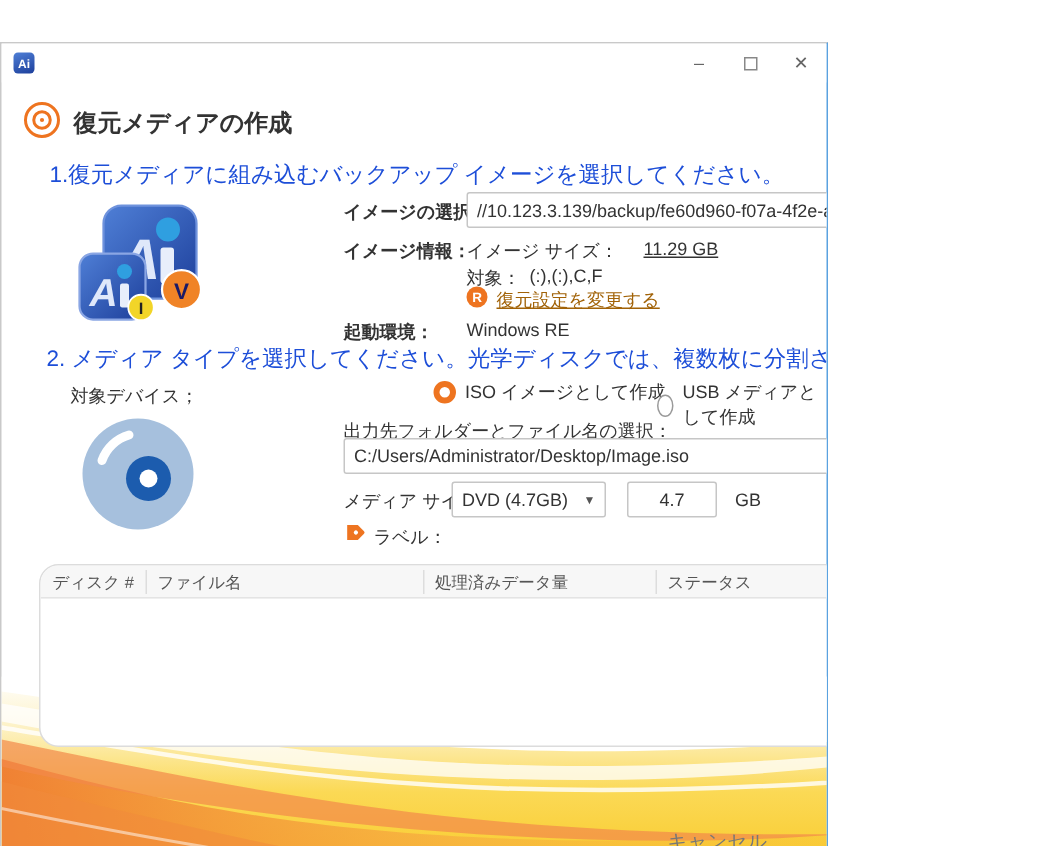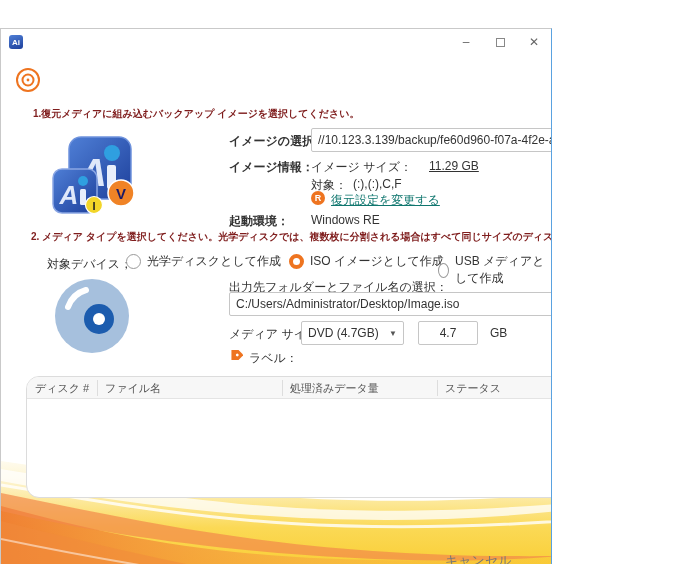--- a/index.html
+++ b/index.html
@@ -16,28 +16,28 @@
     background:linear-gradient(160deg,#4f7fd6,#1d3f9b); color:#fff; font-size:8px; font-weight:bold;
     display:flex; align-items:center; justify-content:center; }
   .titlebar .title { font-size:12px; color:#333; }
   .win-controls { position:absolute; right:0; top:0; height:26px; display:flex; }
   .win-btn { width:34px; height:26px; display:flex; align-items:center; justify-content:center;
     color:#666; font-size:12px; cursor:default; }
   .win-btn .maxbox { width:9px; height:9px; border:1px solid #888; display:block; }
   
   .hdr-icon { position:absolute; left:14px; top:38px; width:26px; height:26px; }
   .hdr-title { position:absolute; left:48px; top:43px; font-size:16px; font-weight:bold; color:#333; }
-  .sec-heading { position:absolute; font-weight:bold; font-size:10px; color:#7f1d1d; white-space:nowrap; }
+  .sec-heading { position:absolute; font-weight:normal; font-size:15px; color:#1d4ed8; white-space:nowrap; }
   .lbl { position:absolute; font-weight:bold; color:#333; white-space:nowrap; }
   .val { position:absolute; color:#333; white-space:nowrap; }
   .tb-input { position:absolute; border:1px solid #c6c6c6; border-radius:2px; background:#fff;
     font-family:"Liberation Sans","DejaVu Sans",sans-serif; font-size:12px; color:#333; padding:0 6px; height:24px; }
   .browse-btn { position:absolute; width:42px; height:25px; background:#ee7420; border:none; border-radius:3px;
     color:#fff; font-size:12px; line-height:12px; cursor:pointer; }
-  .link { color:#0f766e; text-decoration:underline; cursor:pointer; }
+  .link { color:#a16207; text-decoration:underline; cursor:pointer; }
   .r-badge { position:absolute; width:14px; height:14px; border-radius:50%; background:#ee7420; color:#fff;
     font-size:9px; font-weight:bold; display:flex; align-items:center; justify-content:center; }
   
   .radio-item { position:absolute; display:flex; align-items:center; gap:6px; }
   .radio-circle { width:15px; height:15px; border-radius:50%; border:1px solid #9a9a9a; background:#fff; }
   .radio-circle.sel { border:4.5px solid #ee7420; }
   
   .selectbox { position:absolute; border:1px solid #c6c6c6; border-radius:2px; background:#fff; height:24px;
     display:flex; align-items:center; justify-content:space-between; padding:0 6px; cursor:pointer; }
   .selectbox .caret { font-size:8px; color:#555; margin-left:6px; }
@@ -73,20 +73,21 @@
     </div>
   </div>
 
   <span class="hdr-icon">
     <svg width="26" height="26" viewBox="0 0 26 26">
       <circle cx="13" cy="13" r="11" fill="none" stroke="#ee7420" stroke-width="2"></circle>
       <circle cx="13" cy="13" r="5.5" fill="none" stroke="#ee7420" stroke-width="2"></circle>
       <circle cx="13" cy="13" r="1.4" fill="#ee7420"></circle>
     </svg>
   </span>
+  <span class="hdr-title">復元メディアの作成</span>
 
   <span class="sec-heading" style="left:32px; top:78px;">1.復元メディアに組み込むバックアップ イメージを選択してください。</span>
 
   <span style="position:absolute; left:48px; top:100px;">
     <svg width="88" height="90" viewBox="0 0 88 90">
       <defs>
         <linearGradient id="lb" x1="0" y1="0" x2="1" y2="1">
           <stop offset="0" stop-color="#4f7fd6"></stop>
             <stop offset="1" stop-color="#1d3f9b"></stop>
         </linearGradient>
@@ -119,24 +120,20 @@
   <span class="r-badge" style="left:310px; top:162px;">R</span>
   <span class="val link" style="left:330px; top:163px;">復元設定を変更する</span>
 
   <span class="lbl" style="left:228px; top:184px;">起動環境：</span>
   <span class="val" style="left:310px; top:184px;">Windows RE</span>
 
   <span class="sec-heading" style="left:30px; top:201px;">2. メディア タイプを選択してください。光学ディスクでは、複数枚に分割される場合はすべて同じサイズのディスクを使用する必要があります。</span>
 
   <span class="val" style="left:46px; top:227px;">対象デバイス；</span>
 
-  <span class="radio-item" style="left:125px; top:224px;">
-    <span class="radio-circle"></span>
-    <span>光学ディスクとして作成</span>
-  </span>
   <span class="radio-item" style="left:288px; top:224px;">
     <span class="radio-circle sel"></span>
     <span>ISO イメージとして作成</span>
   </span>
   <span class="radio-item" style="left:437px; top:224px;">
     <span class="radio-circle"></span>
     <span>USB メディアとして作成</span>
   </span>
 
   <span style="position:absolute; left:52px; top:248px;">

